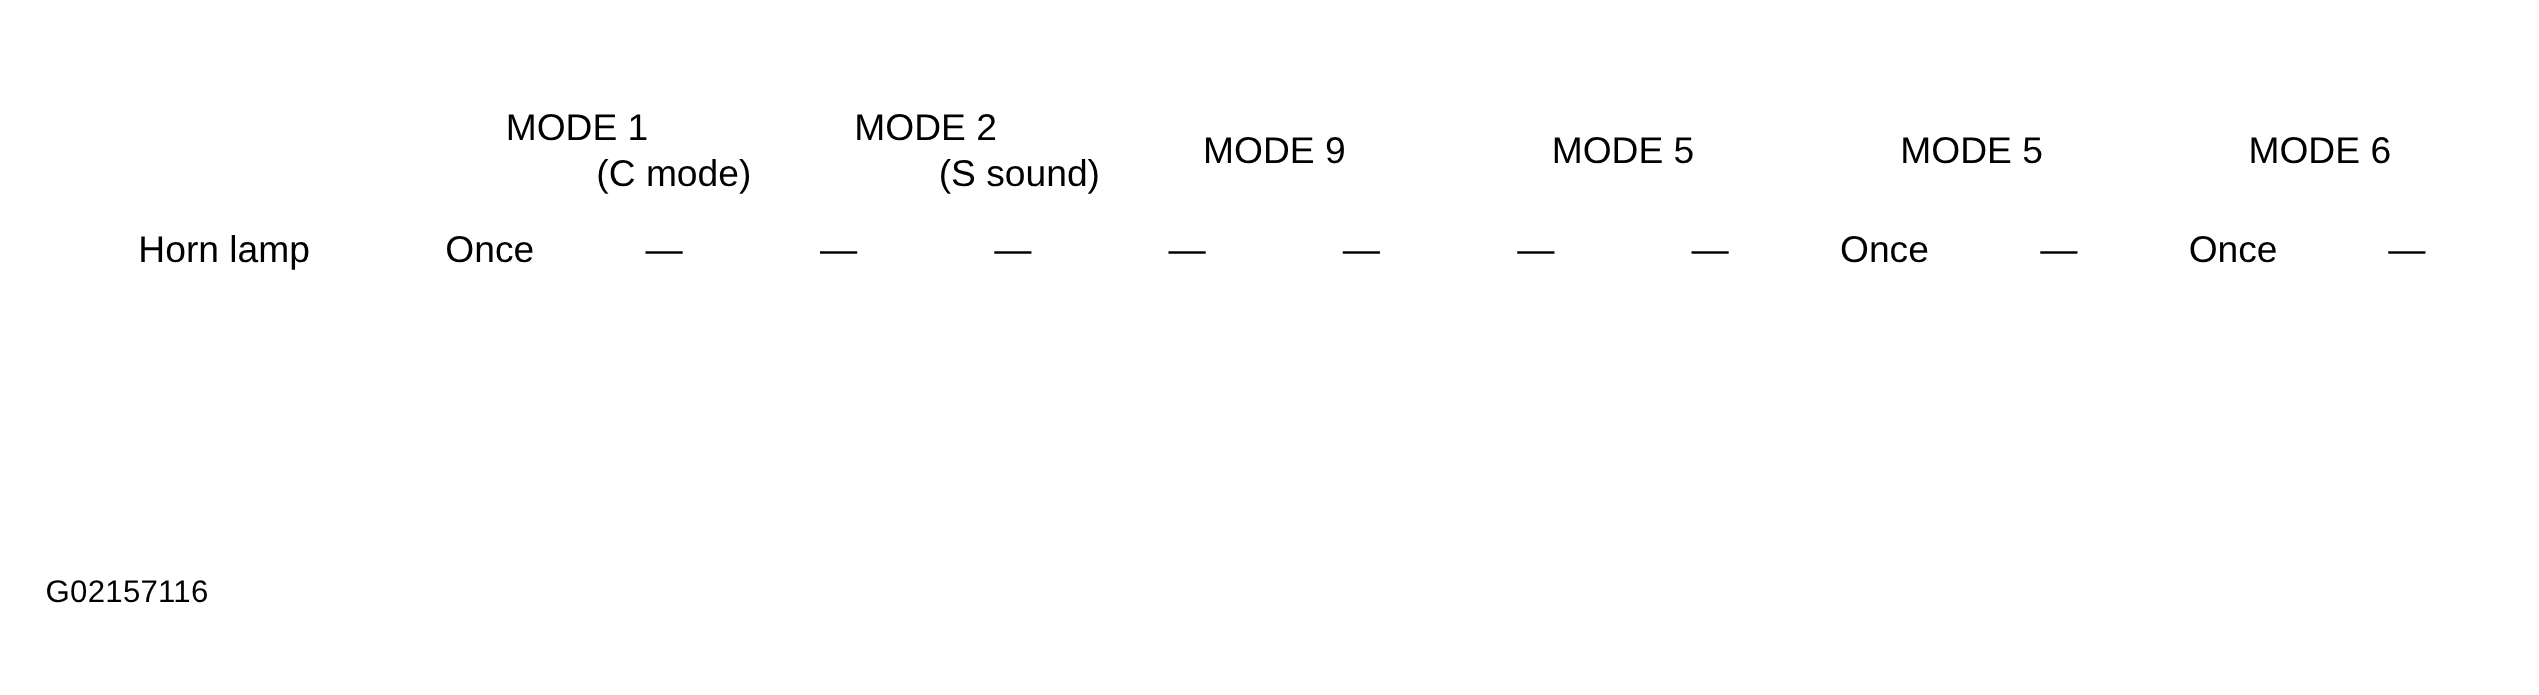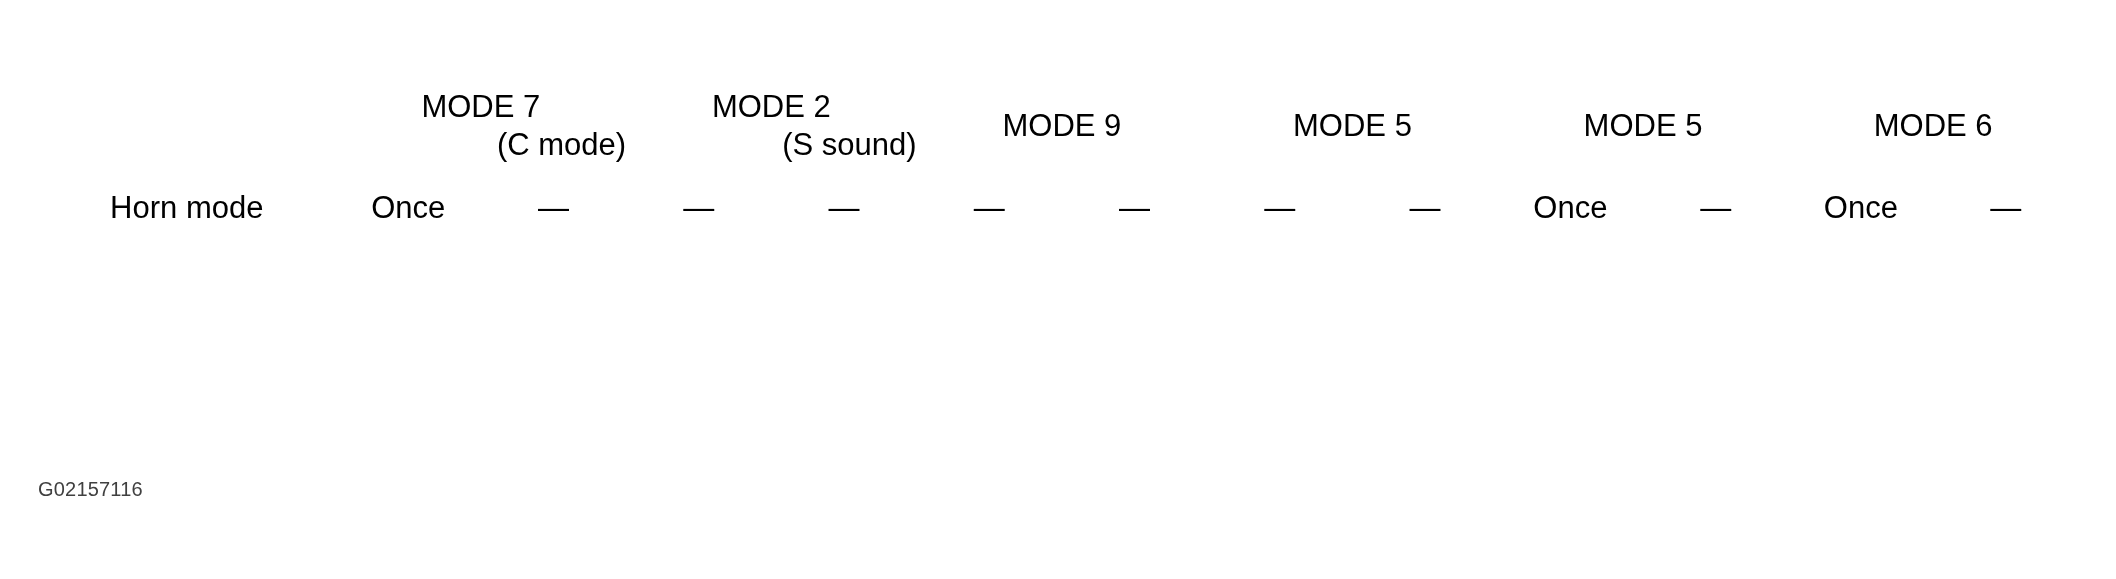--- a/index.html
+++ b/index.html
@@ -71,22 +71,22 @@
   tr.data-row-2    td { height: 105px; }
   tr.data-row-3    td { height: 62px;  }
 
   .mode-line2 { display: block; text-align: right; }
 
   
   #caption {
     position: absolute;
     left: 38px;
     top: 478px;
-    font-size: 20px;
-    color: #404040;
+    font-size: 26px;
+    color: #000000;
     letter-spacing: 0.2px;
     font-family: "Liberation Sans", sans-serif;
   }
 </style>
 </head>
 <body>
 
 <div id="page">
 
   <div id="table-wrap">
@@ -105,21 +105,21 @@
           <col style="width:145px">
         <col style="width:145px">
           <col style="width:144px">
       </colgroup>
       <tbody>
 
         <tr class="header-row">
           <td class="hr-top row-label"></td>
 
           <td class="hr-top v-left" colspan="2">
-            <span>MODE 7</span>
+            <span>MODE 1</span>
             <span class="mode-line2">(C mode)</span>
           </td>
 
           <td class="hr-top v-left" colspan="2">
             <span>MODE 2</span>
             <span class="mode-line2">(S sound)</span>
           </td>
 
           <td class="hr-top v-left" colspan="2">
             <span>MODE 9</span>
@@ -135,21 +135,21 @@
 
           <td class="hr-top v-left" colspan="2">
             <span>MODE 6</span>
           </td>
         </tr>
 
 
 
         <tr class="data-row-3">
           <td class="hr-mid hr-bottom row-label">
-            <span>Horn mode</span>
+            <span>Horn lamp</span>
           </td>
           <td class="hr-mid hr-bottom v-left">Once</td>
           <td class="hr-mid hr-bottom v-left">—</td>
           <td class="hr-mid hr-bottom v-left">—</td>
           <td class="hr-mid hr-bottom v-left">—</td>
           <td class="hr-mid hr-bottom v-left">—</td>
           <td class="hr-mid hr-bottom v-left">—</td>
           <td class="hr-mid hr-bottom v-left">—</td>
           <td class="hr-mid hr-bottom v-left">—</td>
           <td class="hr-mid hr-bottom v-left">Once</td>

